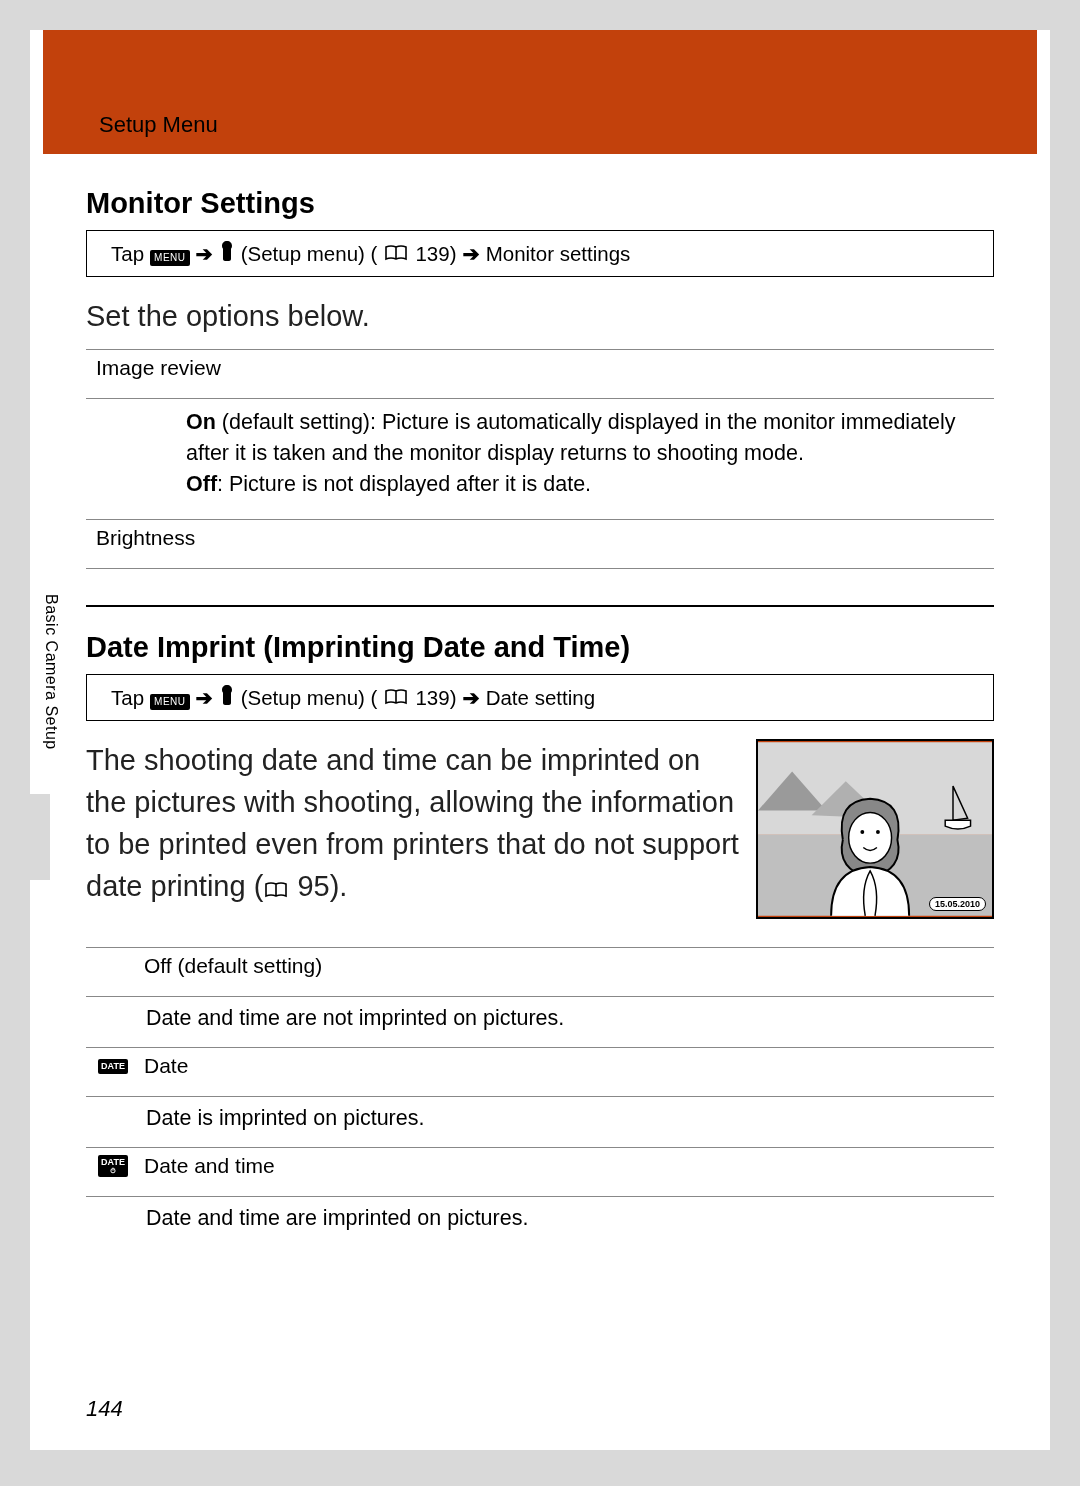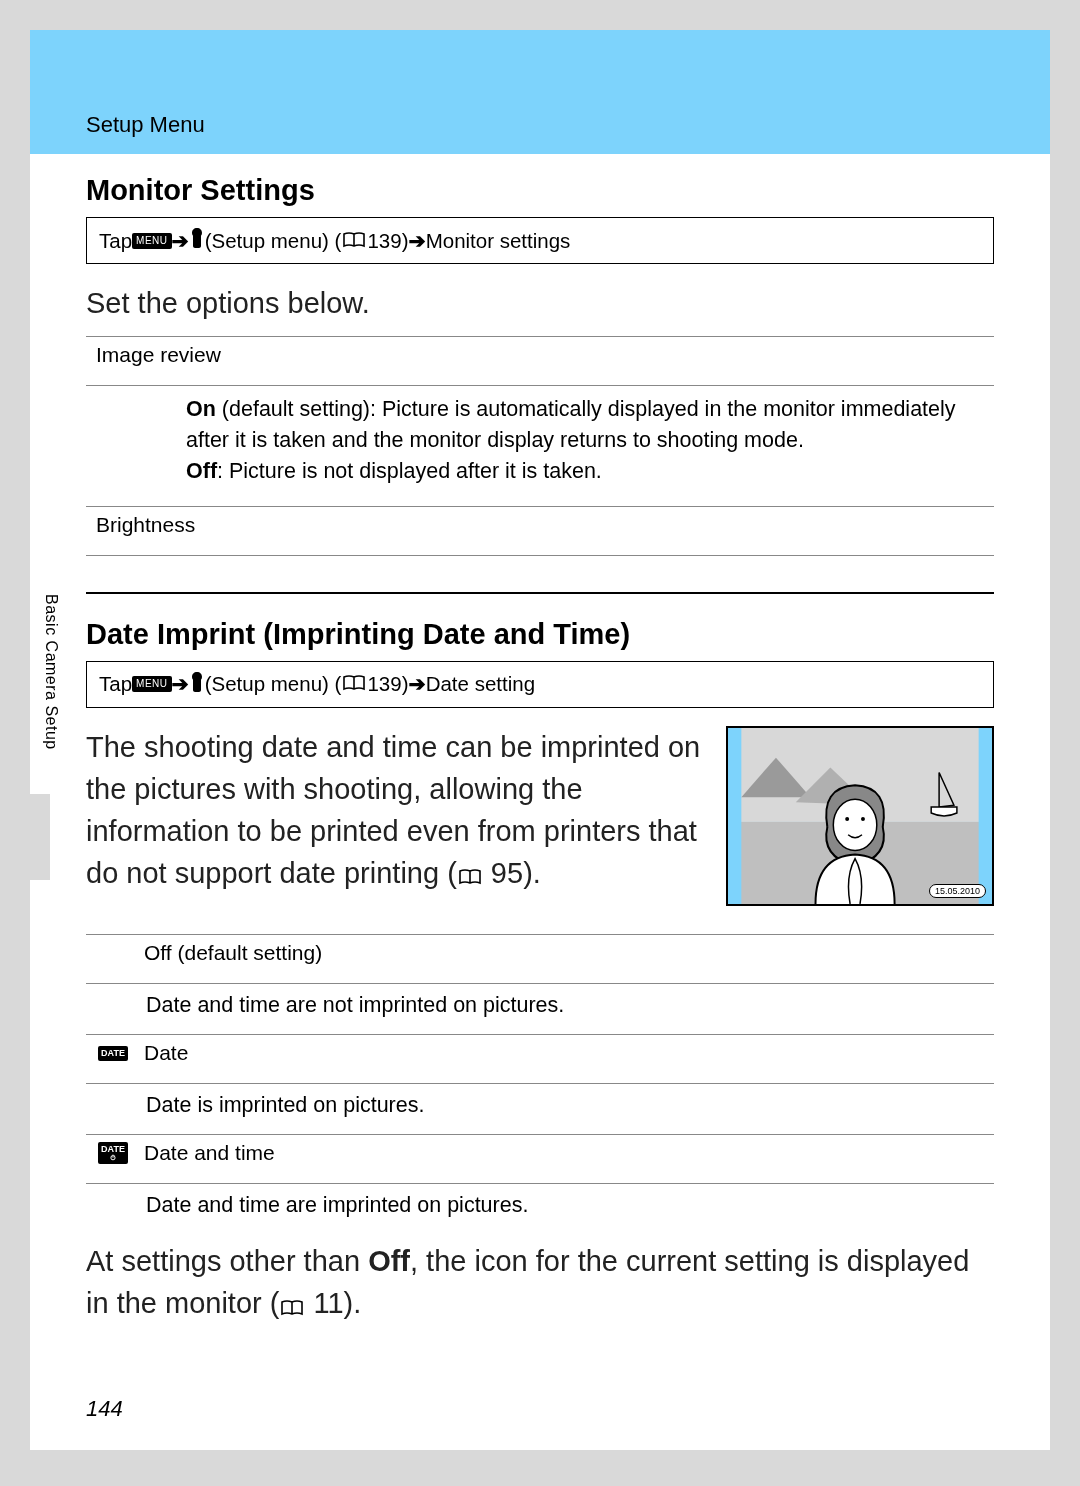--- a/index.html
+++ b/index.html
@@ -10,45 +10,46 @@
     color: #000;
   }
   .paper {
     background: #fff;
     margin: 30px 30px 0 30px;
     min-height: 1420px;
     position: relative;
     box-sizing: border-box;
   }
   .header-strip {
-    background: #7dd3fc;
+    background: #c2410c;
     height: 108px;
-    margin: 0;
+    margin: 13px;
     display: flex;
     align-items: flex-end;
     padding-left: 56px;
     padding-bottom: 16px;
     font-size: 22px;
   }
   .content {
     padding: 20px 56px 20px 56px;
   }
   h2.section {
     font-size: 29px;
     font-weight: 700;
     margin: 0 0 10px 0;
   }
   .path-box {
     border: 1.5px solid #000;
-    padding: 10px 12px;
+    padding: 10px 24px;
     font-size: 20.5px;
     margin-bottom: 18px;
     display: flex;
-    align-items: center;
+    align-items: flex-end;
     flex-wrap: wrap;
+    gap: 6px;
   }
   .menu-badge {
     display: inline-flex;
     background:#000;
     color:#fff;
     font-size:10px;
     font-weight:400;
     padding:3px 4px;
     border-radius:2px;
     line-height:1;
@@ -100,26 +101,27 @@
     margin: 36px 0 24px 0;
   }
   .date-row {
     display:flex;
     gap: 14px;
     align-items:flex-start;
     margin-bottom: 26px;
   }
   .date-text { flex:1; }
   .illus {
-    width: 268px;
+    width: 238px;
     height: 180px;
     border: 2px solid #000;
     box-sizing: border-box;
     position: relative;
-    background:#7dd3fc;
+    background:#c2410c;
+    font-weight:bold;
   }
   .side-tab {
     position: absolute;
     left: 0;
     top: 560px;
     width: 42px;
   }
   .side-label {
     writing-mode: vertical-rl;
     font-size: 16px;
@@ -202,21 +204,21 @@
     </div>
 
     <p class="lead">Set the options below.</p>
 
     <div class="opt-block">
       <div class="opt-head">
         <span>Image review</span>
       </div>
       <div class="opt-body">
         <strong>On</strong><span> (default setting): Picture is automatically displayed in the monitor immediately after it is taken and the monitor display returns to shooting mode.</span><br>
-        <strong>Off</strong><span>: Picture is not displayed after it is taken.</span>
+        <strong>Off</strong><span>: Picture is not displayed after it is date.</span>
       </div>
     </div>
 
     <div class="opt-block">
       <div class="opt-head">
         <span>Brightness</span>
       </div>
     </div>
 
     <hr class="divider">
@@ -293,22 +295,17 @@
     <div class="opt-block">
       <div class="opt-head" style="border-bottom:1px solid #888">
         <span class="icon-slot">
             <span class="date-badge">DATE<span class="sub">⏱</span></span>
           </span>
         <span>Date and time</span>
       </div>
       <div class="opt-body-narrow">Date and time are imprinted on pictures.</div>
     </div>
 
-    <p class="lead" style="margin-top:10px">
-      <span>At settings other than </span><strong>Off</strong><span>, the icon for the current setting is displayed in the monitor (</span><span class="book-icon"><svg width="22" height="16" viewBox="0 0 22 16">
-            <path d="M1 2 Q6 0 11 2 Q16 0 21 2 L21 14 Q16 12 11 14 Q6 12 1 14 Z M11 2 L11 14" fill="none" stroke="#000" stroke-width="1.6"></path>
-          </svg></span><span> 11).</span>
-    </p>
 
   </div>
 
   <div class="page-num">144</div>
 </div>
 
 </body></html>

